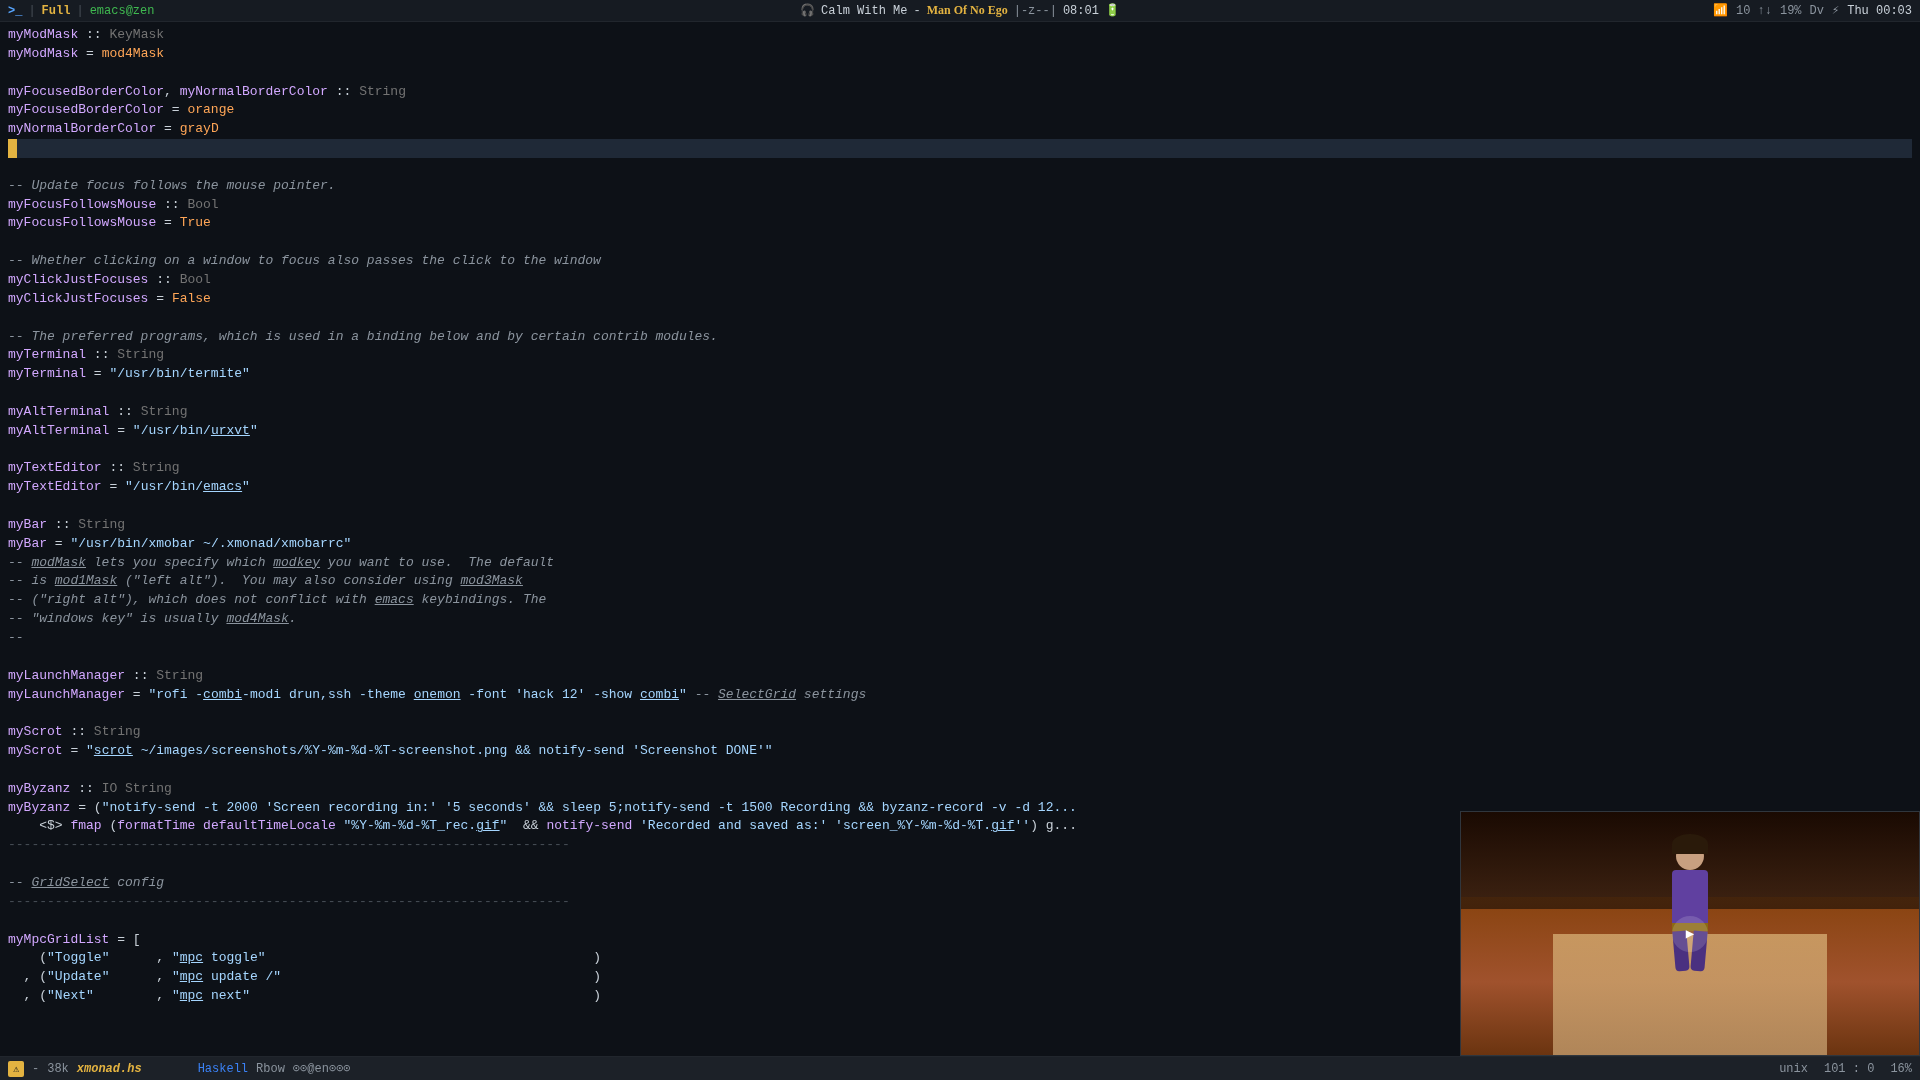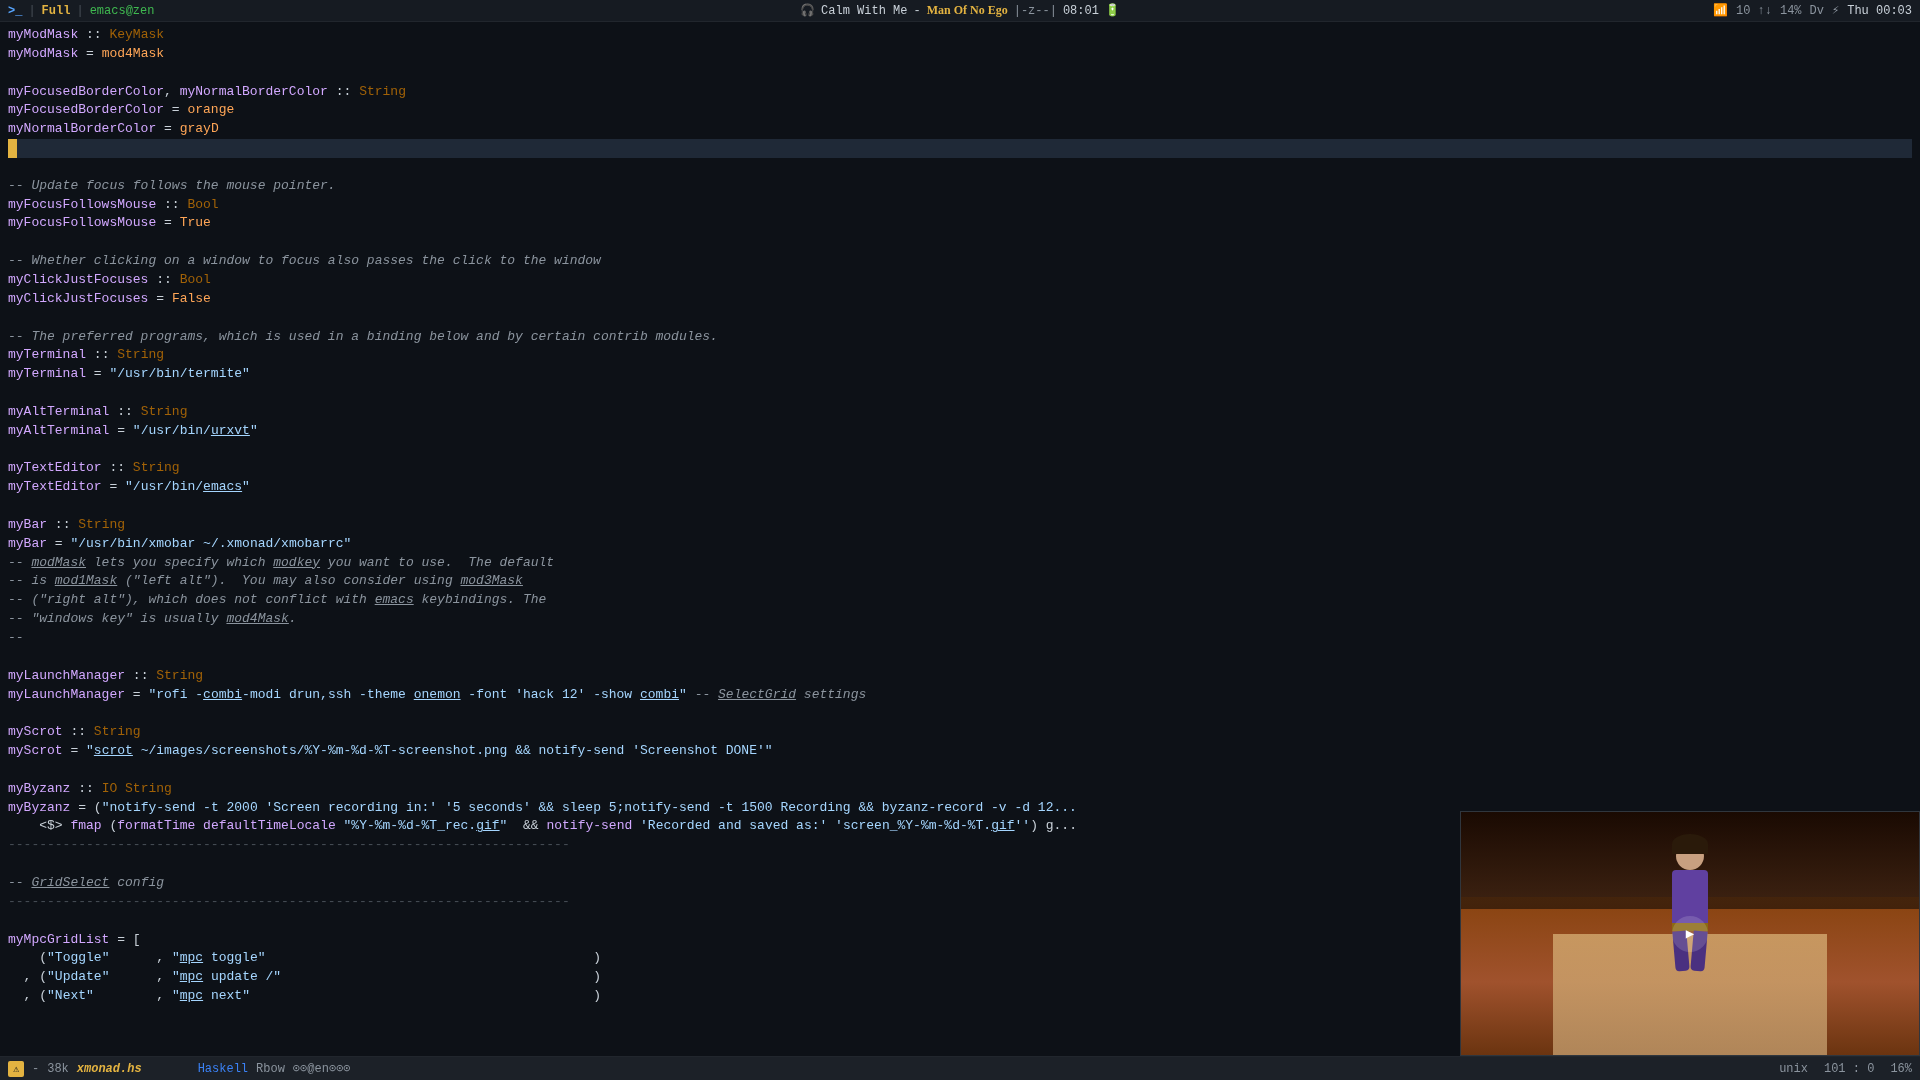--- a/index.html
+++ b/index.html
@@ -263,21 +263,21 @@
     #statusbar .encoding {
       color: #8b949e;
     }
     #statusbar .right-status {
       margin-left: auto;
       display: flex;
       gap: 16px;
       color: #8b949e;
     }       
     .fn { color: #d2a8ff; }       
-    .ty { color: #a16207; text-align: center; }       
+    .ty { color: #737373; text-align: center; }       
     .st { color: #a5d6ff; }       
     .cm { color: #8b949e; font-style: italic; } 
     .op { color: #c9d1d9; }       
     .va { color: #ffa657; }       
     .ul { text-decoration: underline; }
     .hl-line { background: #1f2937; display: block; }
     .separator-line { color: #484f58; }
 
     pre {
       white-space: pre;
@@ -307,21 +307,21 @@
     <span class="music-icon">🎧</span>
     <span class="song-title">Calm With Me</span>
     <span style="color:#c9d1d9">-</span>
     <span class="song-artist">Man Of No Ego</span>
     <span class="zid">|-z--|</span>
     <span class="time">08:01</span>
     <span class="battery">🔋</span>
   </div>
   <div class="right">
     <span>📶 10 ↑↓</span>
-    <span class="battery">14%</span>
+    <span class="battery">19%</span>
     <span>Dv</span>
     <span>⚡</span>
     <span class="date">Thu 00:03</span>
   </div>
 </div>
 
 <div id="main">
 
   <div id="editor">
     <pre><span class="fn">myModMask</span> <span class="op">::</span> <span class="ty">KeyMask</span>

